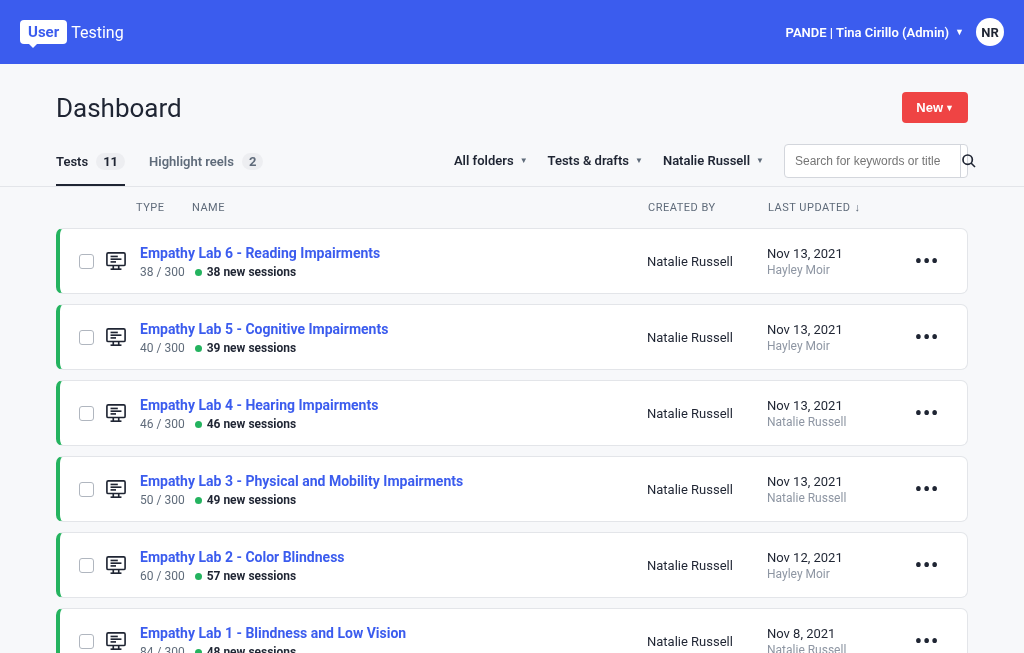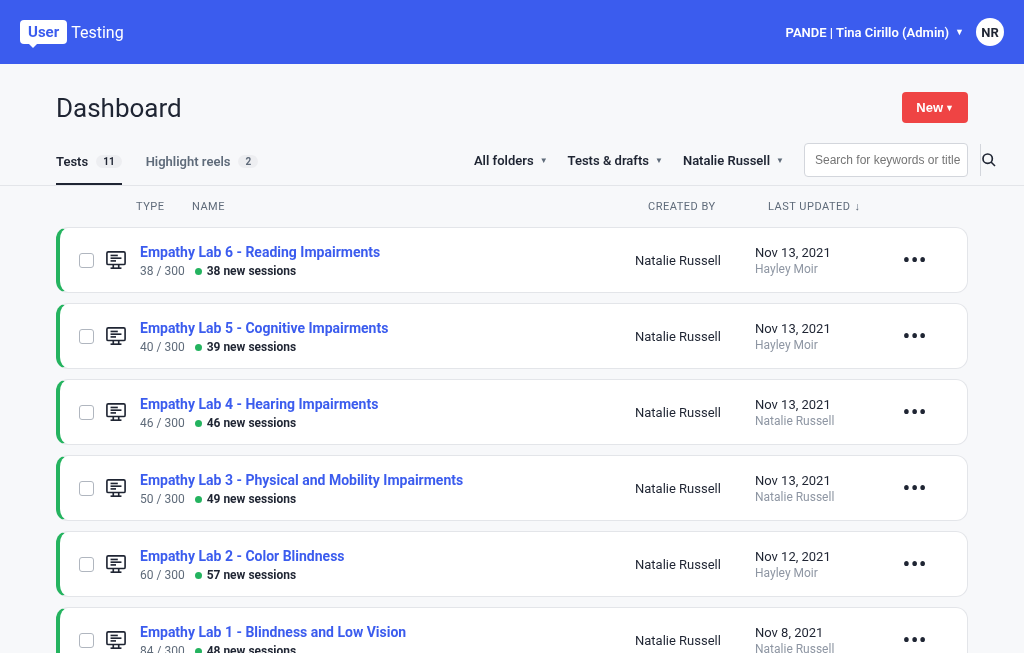--- a/index.html
+++ b/index.html
@@ -16,39 +16,39 @@
     .avatar { width: 28px; height: 28px; border-radius: 50%; background: white; color: #1f2533; display: flex; align-items: center; justify-content: center; font-size: 13px; font-weight: 700; }
     
     .page-header { display: flex; justify-content: space-between; align-items: center; padding: 28px 56px 20px 56px; }
     .page-title { font-size: 26px; font-weight: 400; color: #1f2533; }
     .new-btn { background: #ef4444; color: white; border: none; padding: 8px 14px; border-radius: 4px; font-size: 13px; font-weight: 600; display: flex; align-items: center; gap: 2px; cursor: pointer; }
     
     .filters-bar { display: flex; align-items: center; justify-content: space-between; padding: 0 56px; border-bottom: 1px solid #e3e5e9; }
     .tabs { display: flex; gap: 24px; }
     .tab { display: flex; align-items: center; gap: 8px; padding: 10px 0 14px 0; font-size: 13px; font-weight: 600; color: #5f6b7a; cursor: pointer; border-bottom: 2px solid transparent; }
     .tab.active { color: #1f2533; border-bottom-color: #1f2533; }
-    .badge { background: #edeef1; color: #5f6b7a; font-size: 10px; font-weight: 700; padding: 1px 7px; border-radius: 10px; }
+    .badge { background: #edeef1; color: #5f6b7a; font-size: 13px; font-weight: 700; padding: 1px 7px; border-radius: 10px; }
     .tab.active .badge { background: #edeef1; color: #1f2533; }
     
     .filters-right { display: flex; align-items: center; gap: 20px; padding-bottom: 8px; }
     .filter-drop { font-size: 13px; font-weight: 600; color: #1f2533; display: flex; align-items: center; gap: 6px; cursor: pointer; }
     .filter-caret { font-size: 8px; color: #5f6b7a; }
-    .search-wrap { display: flex; border: 1px solid #d3d6dc; border-radius: 4px; background: white; height: 34px; width: 164px; }
+    .search-wrap { display: flex; border: 1px solid #d3d6dc; border-radius: 4px; background: white; height: 34px; width: 184px; }
     .search-input { border: none; outline: none; padding: 0 10px; font-size: 12px; flex: 1; background: transparent; }
     .search-btn { width: 34px; border: none; border-left: 1px solid #d3d6dc; background: transparent; display: flex; align-items: center; justify-content: center; cursor: pointer; }
     
     .list-header { display: flex; align-items: center; padding: 14px 20px 14px 80px; font-size: 11px; font-weight: 400; color: #5f6b7a; letter-spacing: 0.5px; margin: 0 56px; }
     .col-type { width: 56px; }
     .col-name { flex: 1; }
     .col-created { width: 120px; }
     .col-updated { width: 140px; display: flex; align-items: center; gap: 4px; }
     .col-actions { width: 40px; }
     
     .list { padding: 0 56px; display: flex; flex-direction: column; gap: 10px; }
-    .row { background: white; border: 1px solid #e3e5e9; border-left: 4px solid #24b35f; border-radius: 12px; display: flex; align-items: center; padding: 14px 32px 14px 14px; }
+    .row { background: white; border: 1px solid #e3e5e9; border-left: 4px solid #24b35f; border-radius: 7px; display: flex; align-items: center; padding: 14px 20px 14px 14px; }
     .row-check { width: 24px; display: flex; align-items: center; justify-content: center; }
     .checkbox { width: 15px; height: 15px; border: 1.5px solid #b0b6bf; border-radius: 3px; cursor: pointer; }
     .row-type { width: 36px; display: flex; align-items: center; justify-content: center; }
     .monitor-icon { width: 22px; height: 20px; }
     .row-name { flex: 1; padding-left: 6px; }
     .test-title { color: #3b5cee; font-size: 14px; font-weight: 700; cursor: pointer; }
     .test-meta { display: flex; align-items: center; gap: 10px; margin-top: 3px; font-size: 12px; }
     .meta-count { color: #5f6b7a; }
     .meta-sessions { display: flex; align-items: center; gap: 5px; font-weight: 700; color: #1f2533; }
     .dot-green { width: 7px; height: 7px; border-radius: 50%; background: #24b35f; }

